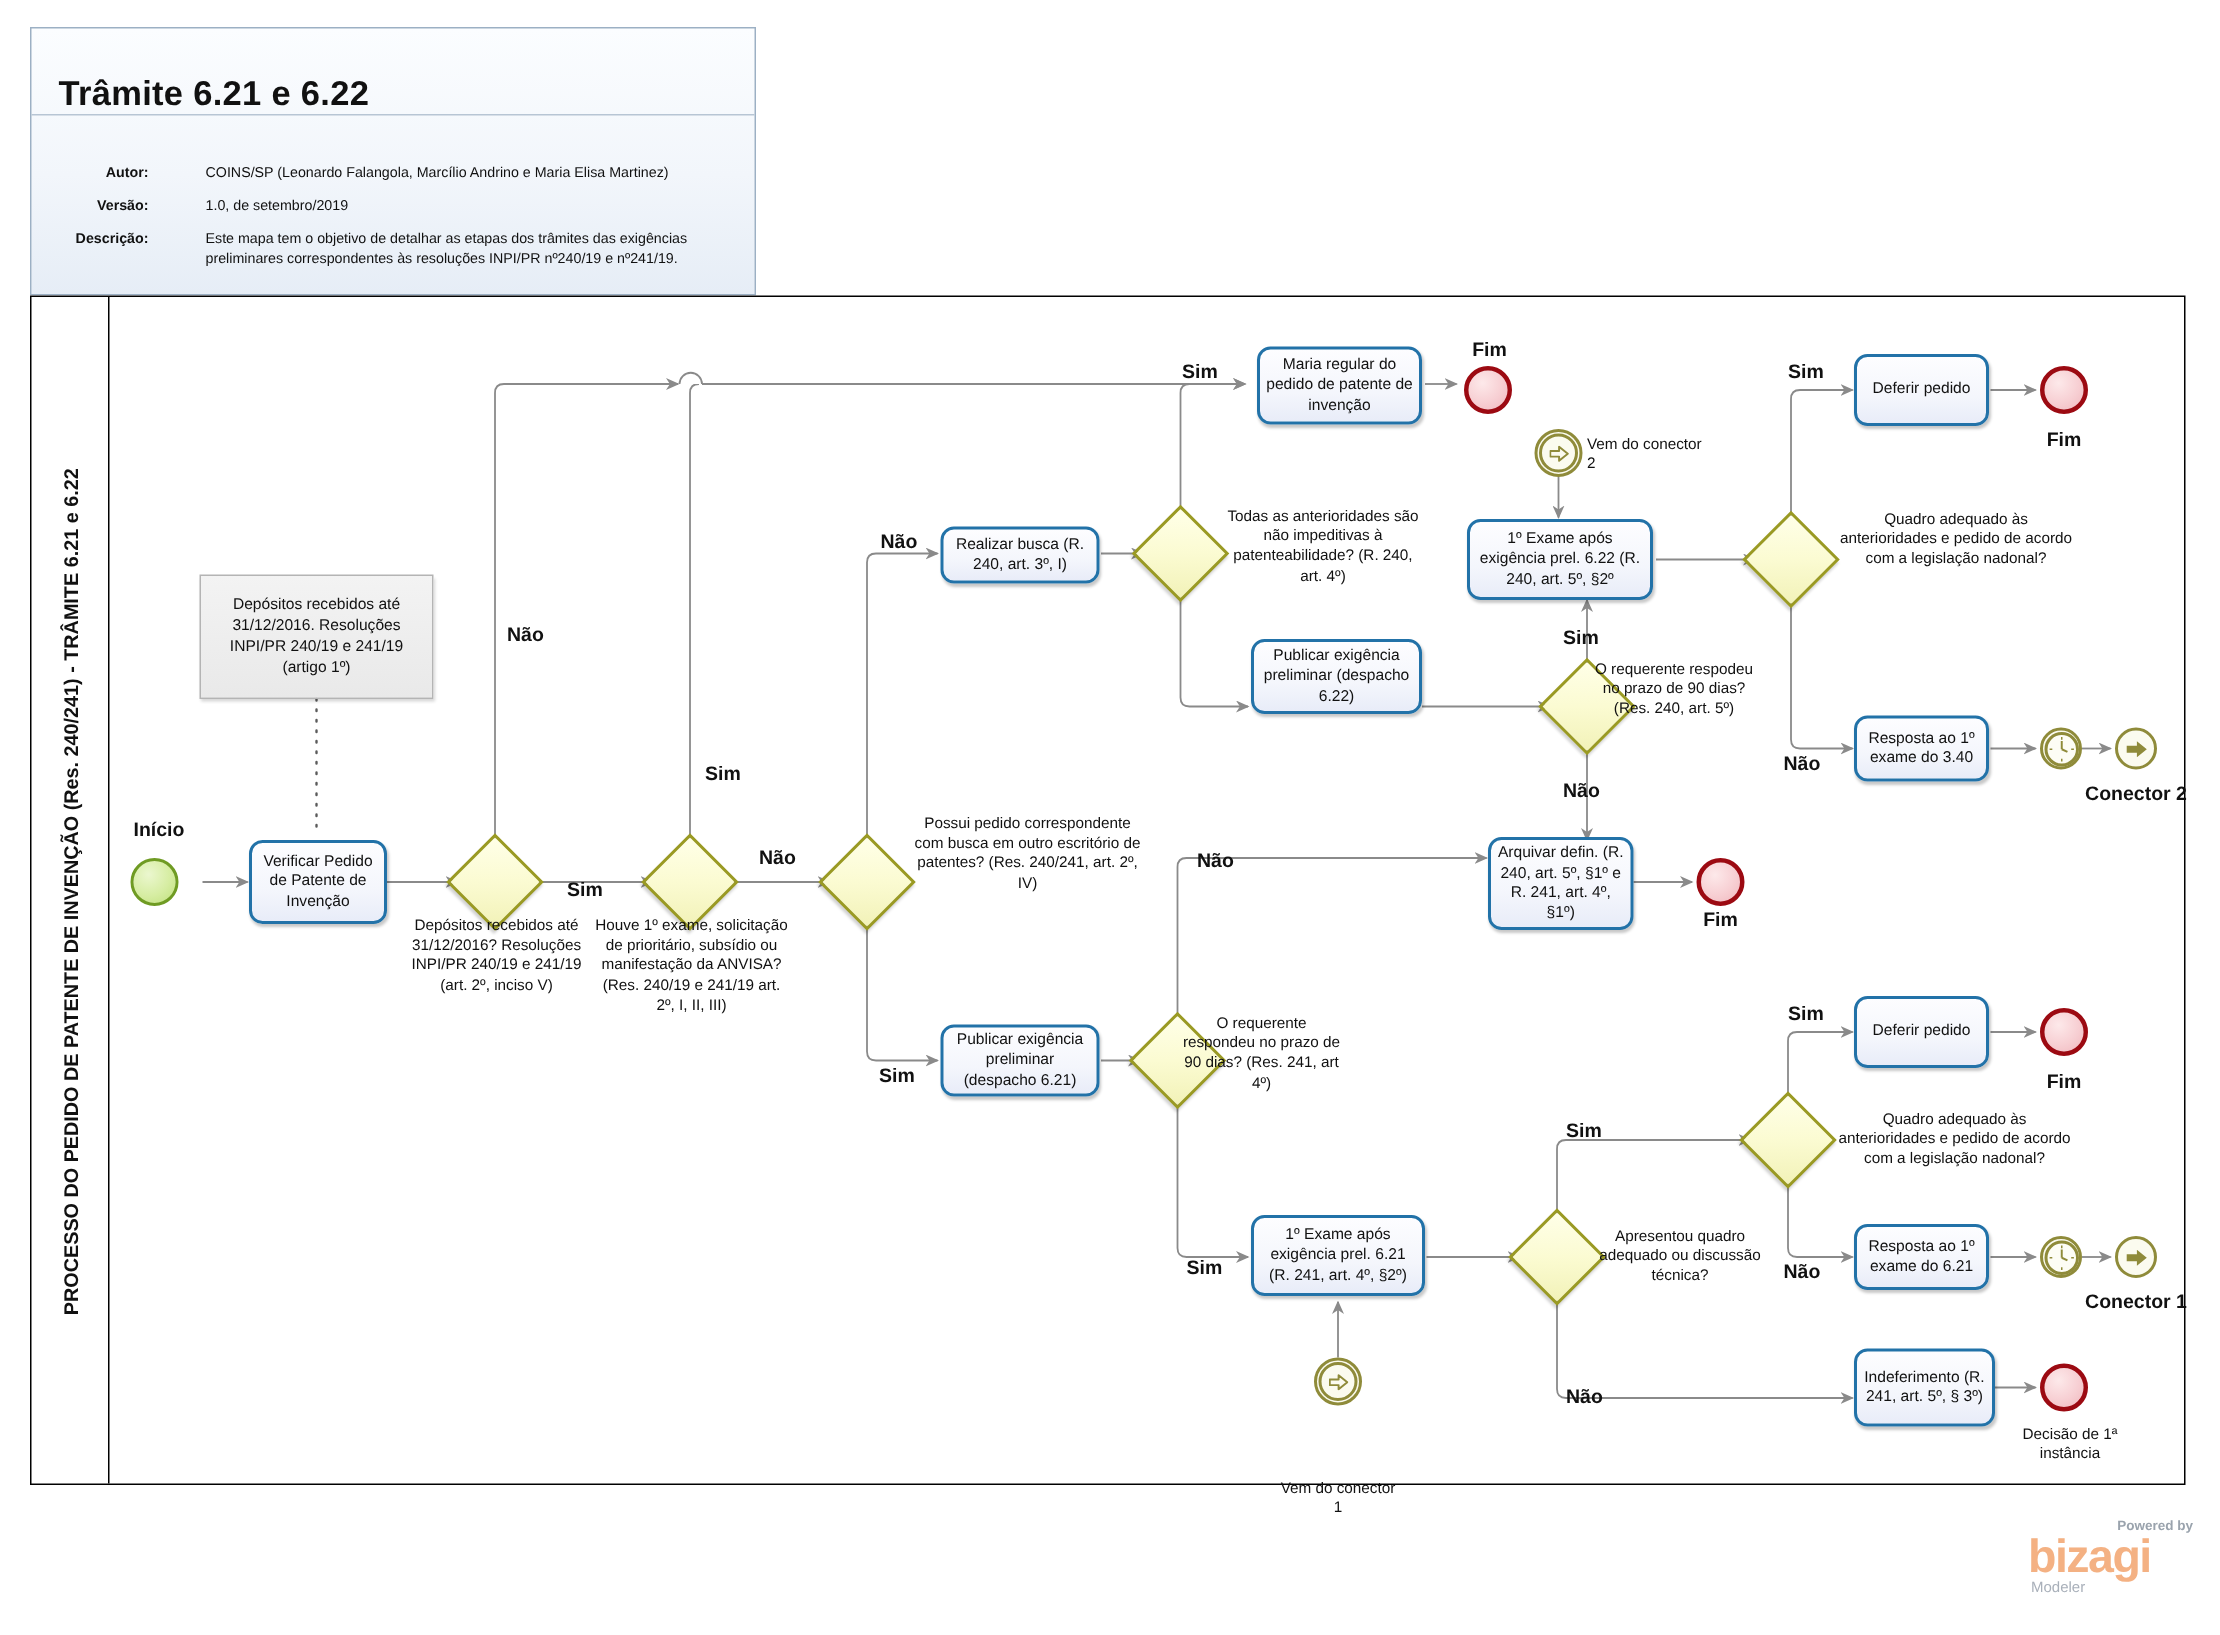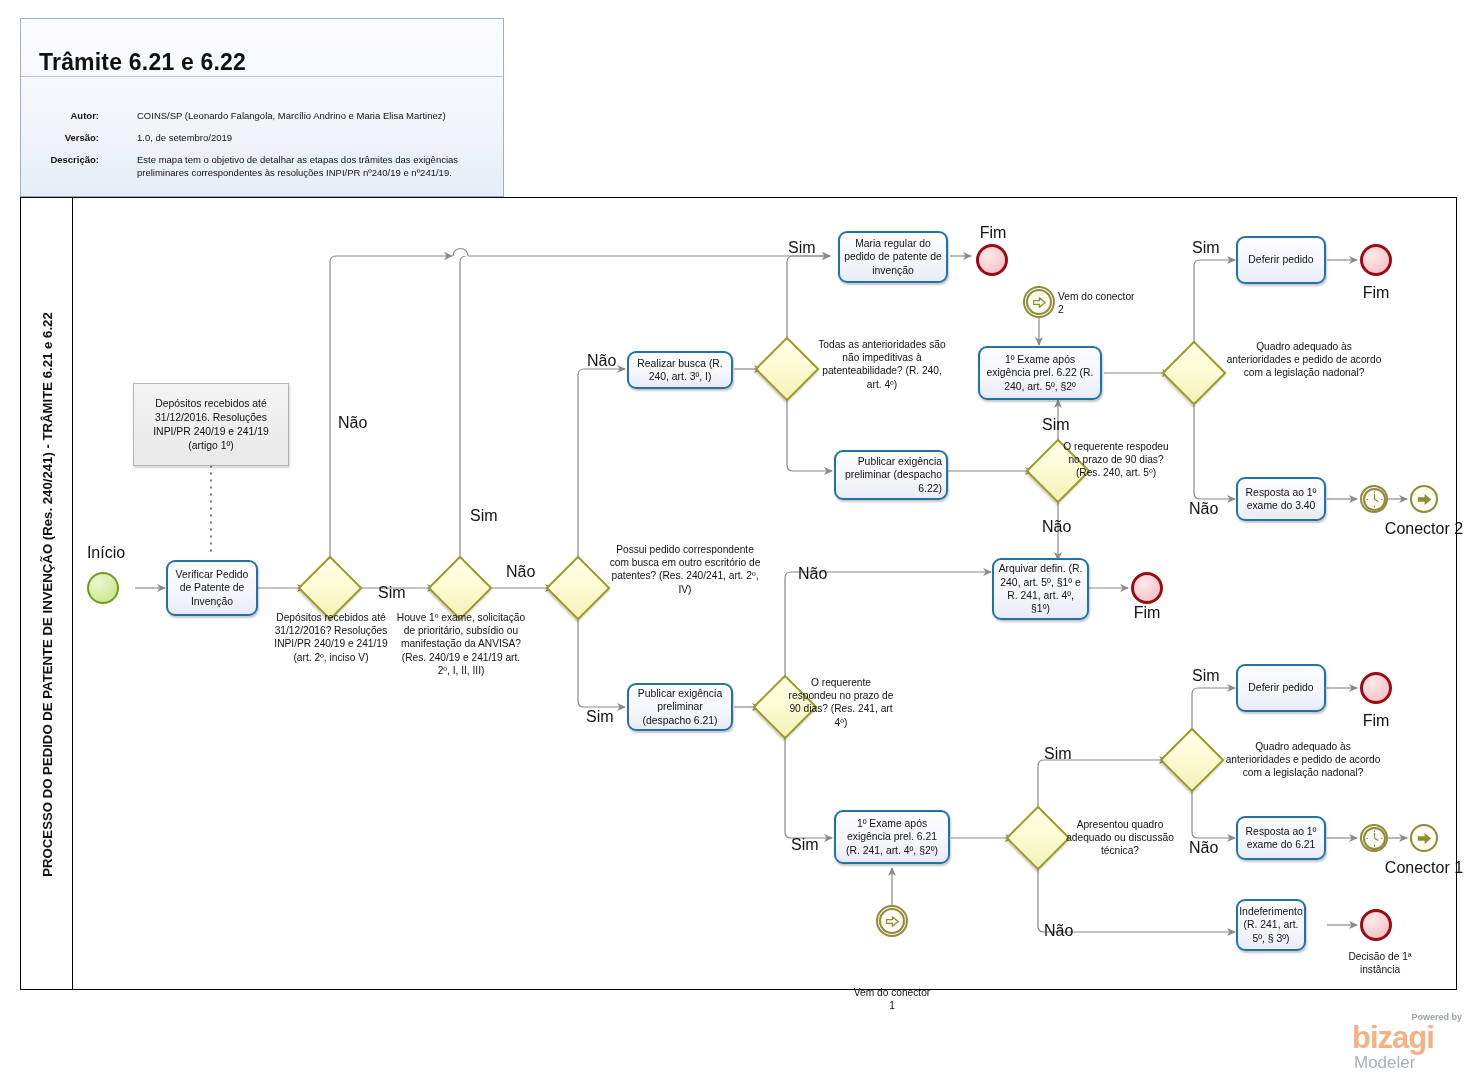--- a/index.html
+++ b/index.html
@@ -62,28 +62,28 @@
     position:relative;background:#fdfdf5;}
   .ev-throw{width:28px;height:28px;border:2.6px solid #8f8b3a;background:#fbfbef;
     display:flex;align-items:center;justify-content:center;}
 
   .note{position:absolute;box-sizing:border-box;border:1px solid #b4b4b4;
     background:linear-gradient(to bottom,#f3f3f3 0%,#e9e9e9 100%);
     box-shadow:1px 2px 2px rgba(0,0,0,.16);
     display:flex;align-items:center;justify-content:center;text-align:center;
     font-size:10.4px;line-height:14px;color:#111;padding:3px 6px;}
 
-  .elabel{position:absolute;font-size:16px;line-height:13px;color:#111;text-align:center;white-space:nowrap;}
+  .elabel{position:absolute;font-size:13px;line-height:13px;color:#111;text-align:center;white-space:nowrap;font-weight:bold;}
 
   
   #bizagi{position:absolute;left:1352px;top:1012px;width:112px;height:58px;}
   #bz-powered{position:absolute;right:2px;top:0;font-size:9px;color:#9aa3ad;font-weight:bold;}
   #bz-name{position:absolute;left:0;top:10px;font-size:31px;font-weight:bold;color:#f4b183;
     letter-spacing:-1px;line-height:31px;}
-  #bz-modeler{position:absolute;left:2px;top:41px;font-size:17px;color:#a9b0ba;}
+  #bz-modeler{position:absolute;left:2px;top:41px;font-size:10px;color:#a9b0ba;}
 </style>
 </head>
 <body>
 
 <div id="header-card">
   <div id="header-title-bar"></div>
   <div id="header-title">Trâmite 6.21 e 6.22</div>
 
   <div class="meta-row" style="top:90px;">
     <span class="meta-label">Autor:</span>
@@ -209,21 +209,21 @@
 
 <div class="task" style="left:627px;top:351px;width:106px;height:38px;">Realizar busca (R. 240, art. 3º, I)</div>
 
 <div class="gw" style="left:764px;top:346px;"></div>
 <div class="gwlabel wrap" style="left:818px;top:338px;width:128px;">Todas as anterioridades são não impeditivas à patenteabilidade? (R. 240, art. 4º)</div>
 
 <div class="task" style="left:838px;top:231px;width:110px;height:52px;">Maria regular do pedido de patente de invenção</div>
 <div class="elabel" style="left:973px;top:226px;width:40px;">Fim</div>
 <div class="ev ev-end" style="left:976px;top:244px;"></div>
 
-<div class="task" style="left:834px;top:450px;width:114px;height:50px;text-align:right;">Publicar exigência preliminar (despacho 6.22)</div>
+<div class="task" style="left:834px;top:426px;width:114px;height:50px;">Publicar exigência preliminar (despacho 6.22)</div>
 
 <div class="gw" style="left:1035px;top:448px;"></div>
 <div class="gwlabel wrap" style="left:1060px;top:440px;width:112px;">O requerente respodeu no prazo de 90 dias? (Res. 240, art. 5º)</div>
 
 <div class="ev ev-link" style="left:1023px;top:286px;">
   <div class="inner">
     <svg width="13" height="11" viewBox="0 0 13 11">
       <path d="M0.5,3.6 L6.4,3.6 L6.4,0.8 L12.2,5.5 L6.4,10.2 L6.4,7.4 L0.5,7.4 z" fill="none" stroke="#8f8b3a" stroke-width="1.3" stroke-linejoin="round"></path>
     </svg>
   </div>
@@ -301,21 +301,21 @@
     </svg>
   </div>
 </div>
 <div class="ev ev-throw" style="left:1410px;top:824px;">
   <svg width="15" height="13" viewBox="0 0 15 13">
     <path d="M0.8,4.2 L7.6,4.2 L7.6,1.1 L14.2,6.5 L7.6,11.9 L7.6,8.8 L0.8,8.8 z" fill="#8f8b3a"></path>
   </svg>
 </div>
 <div class="elabel" style="left:1384px;top:861px;width:80px;">Conector 1</div>
 
-<div class="task" style="left:1236px;top:899px;width:70px;height:52px;">Indeferimento (R. 241, art. 5º, § 3º)</div>
+<div class="task" style="left:1236px;top:899px;width:94px;height:52px;">Indeferimento (R. 241, art. 5º, § 3º)</div>
 <div class="ev ev-end" style="left:1360px;top:909px;"></div>
 <div class="gwlabel wrap" style="left:1336px;top:950px;width:88px;">Decisão de 1ª instância</div>
 
 <div class="elabel" style="left:338px;top:416px;width:30px;text-align:left;">Não</div>
 <div class="elabel" style="left:378px;top:586px;width:30px;text-align:left;">Sim</div>
 <div class="elabel" style="left:470px;top:509px;width:30px;text-align:left;">Sim</div>
 <div class="elabel" style="left:506px;top:565px;width:30px;text-align:left;">Não</div>
 <div class="elabel" style="left:587px;top:354px;width:30px;text-align:left;">Não</div>
 <div class="elabel" style="left:586px;top:710px;width:30px;text-align:left;">Sim</div>
 <div class="elabel" style="left:788px;top:241px;width:30px;text-align:left;">Sim</div>

